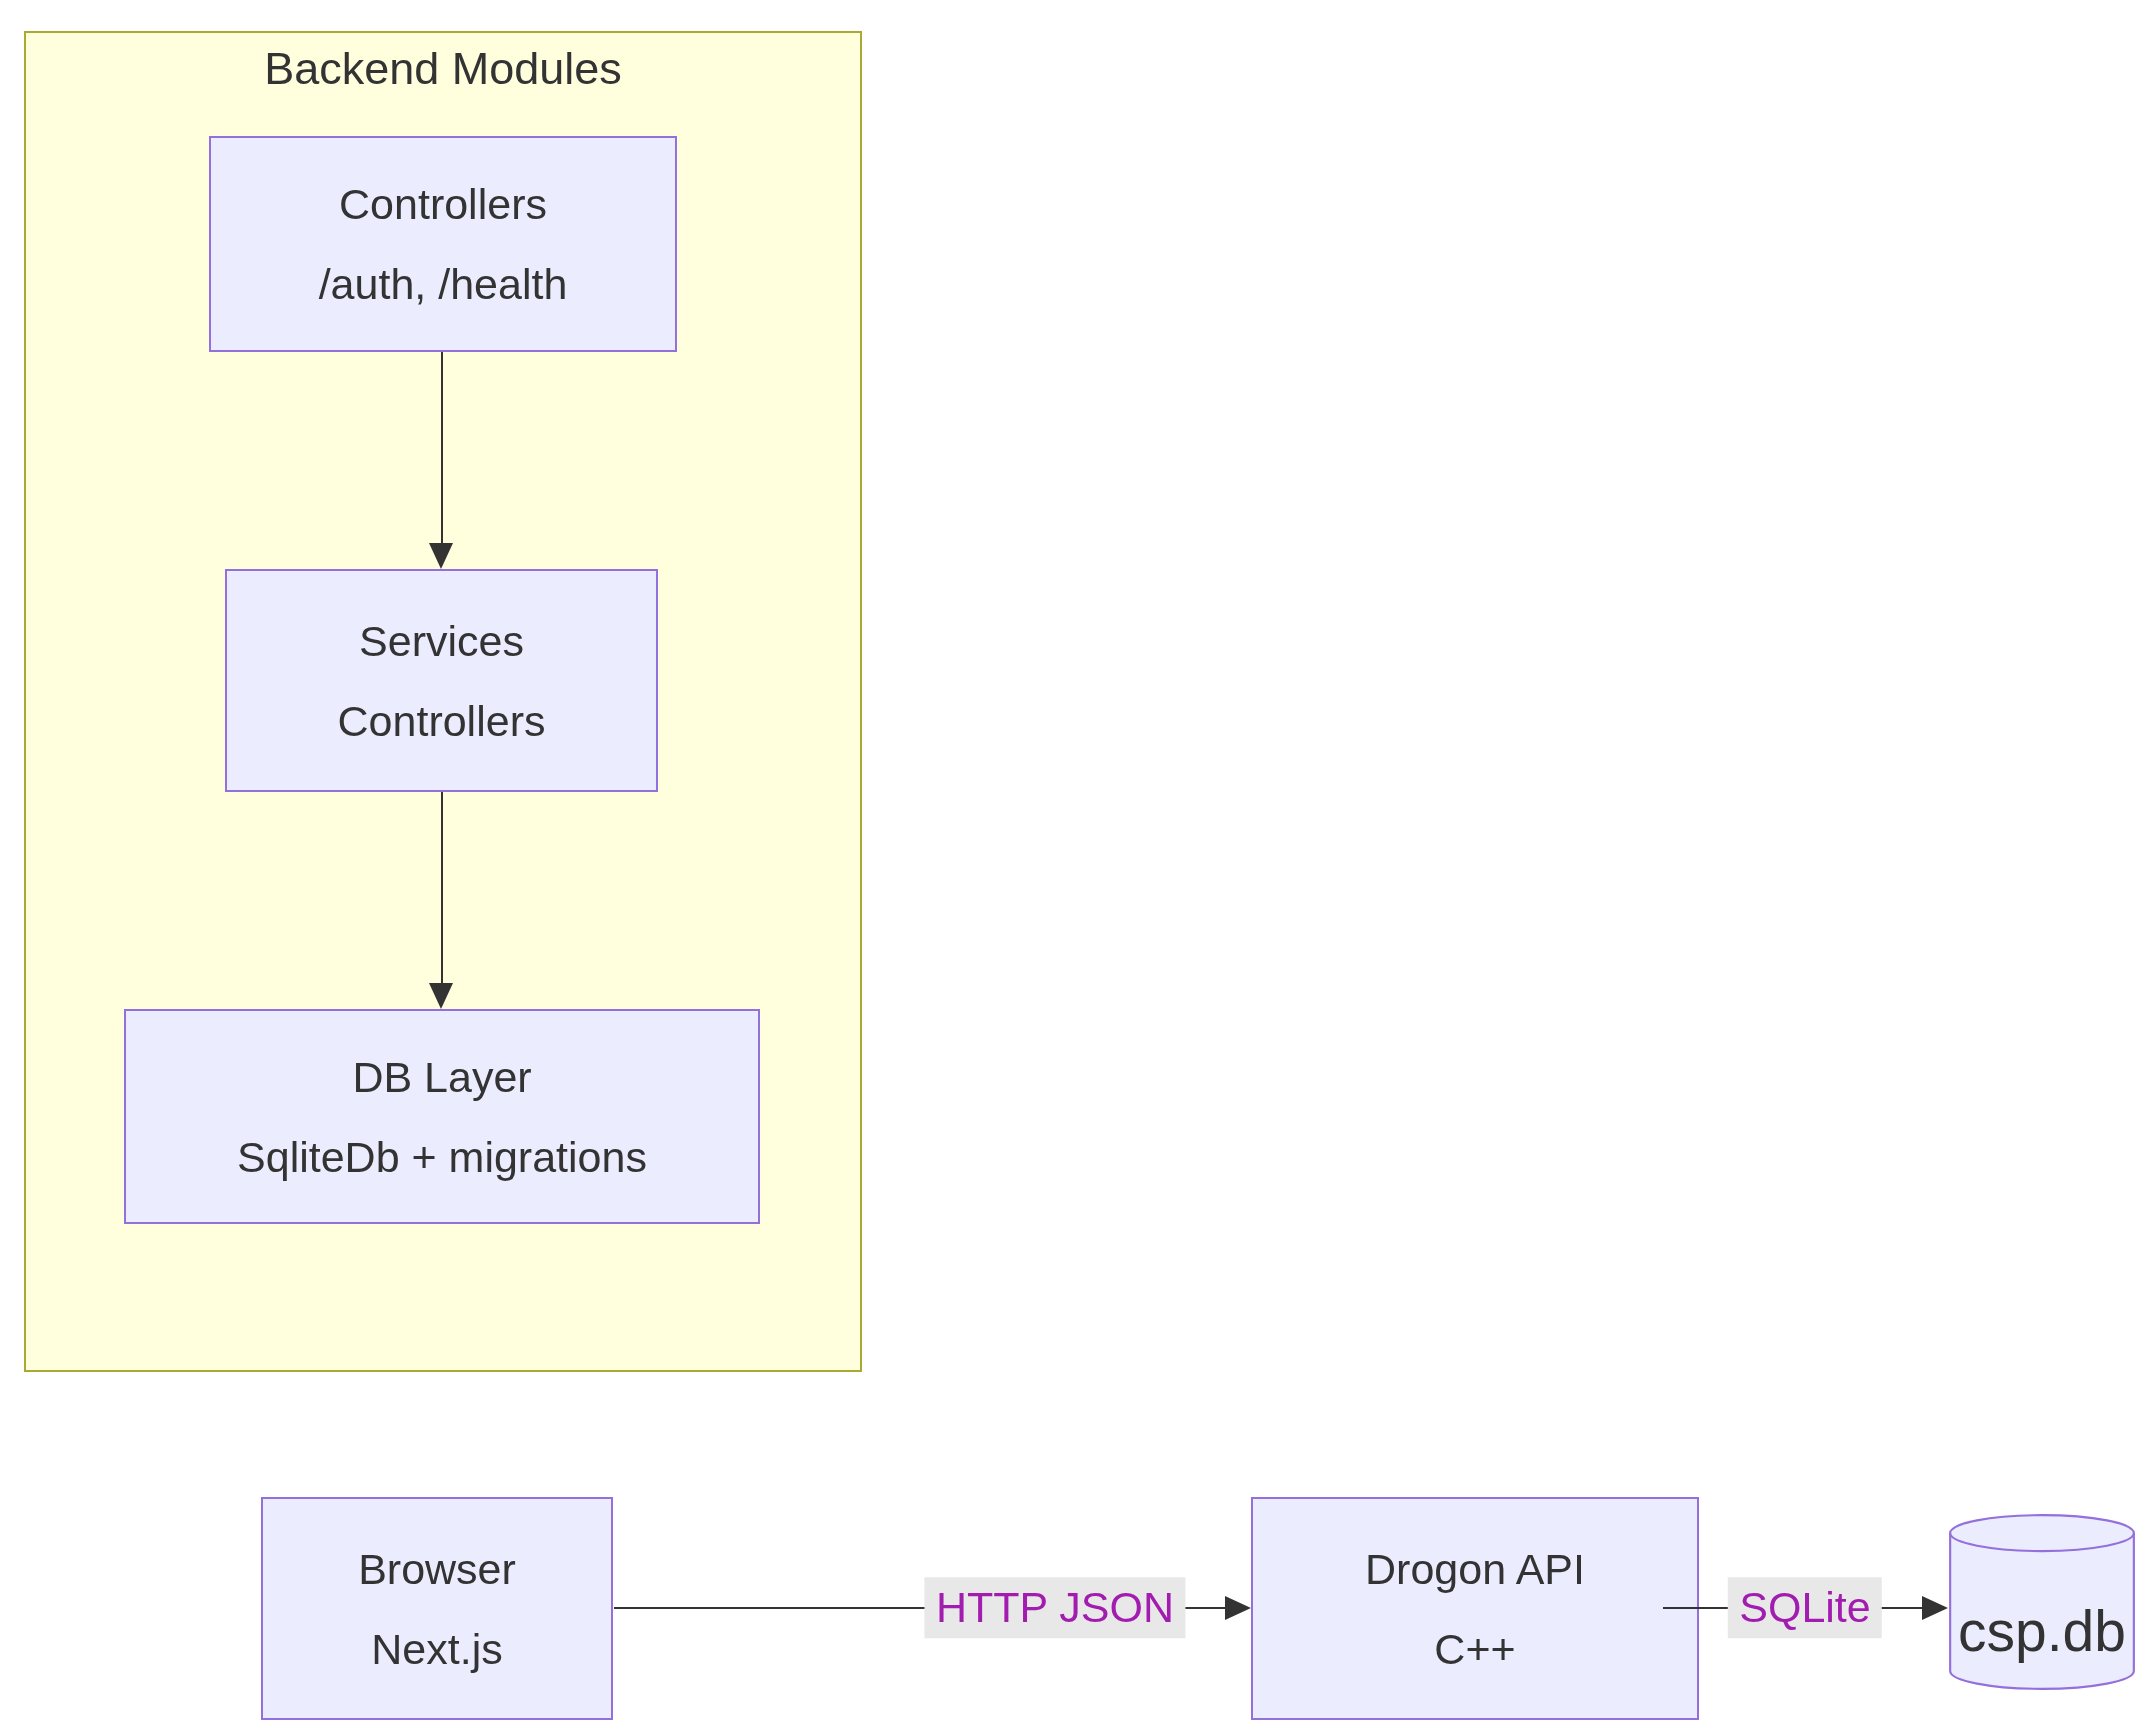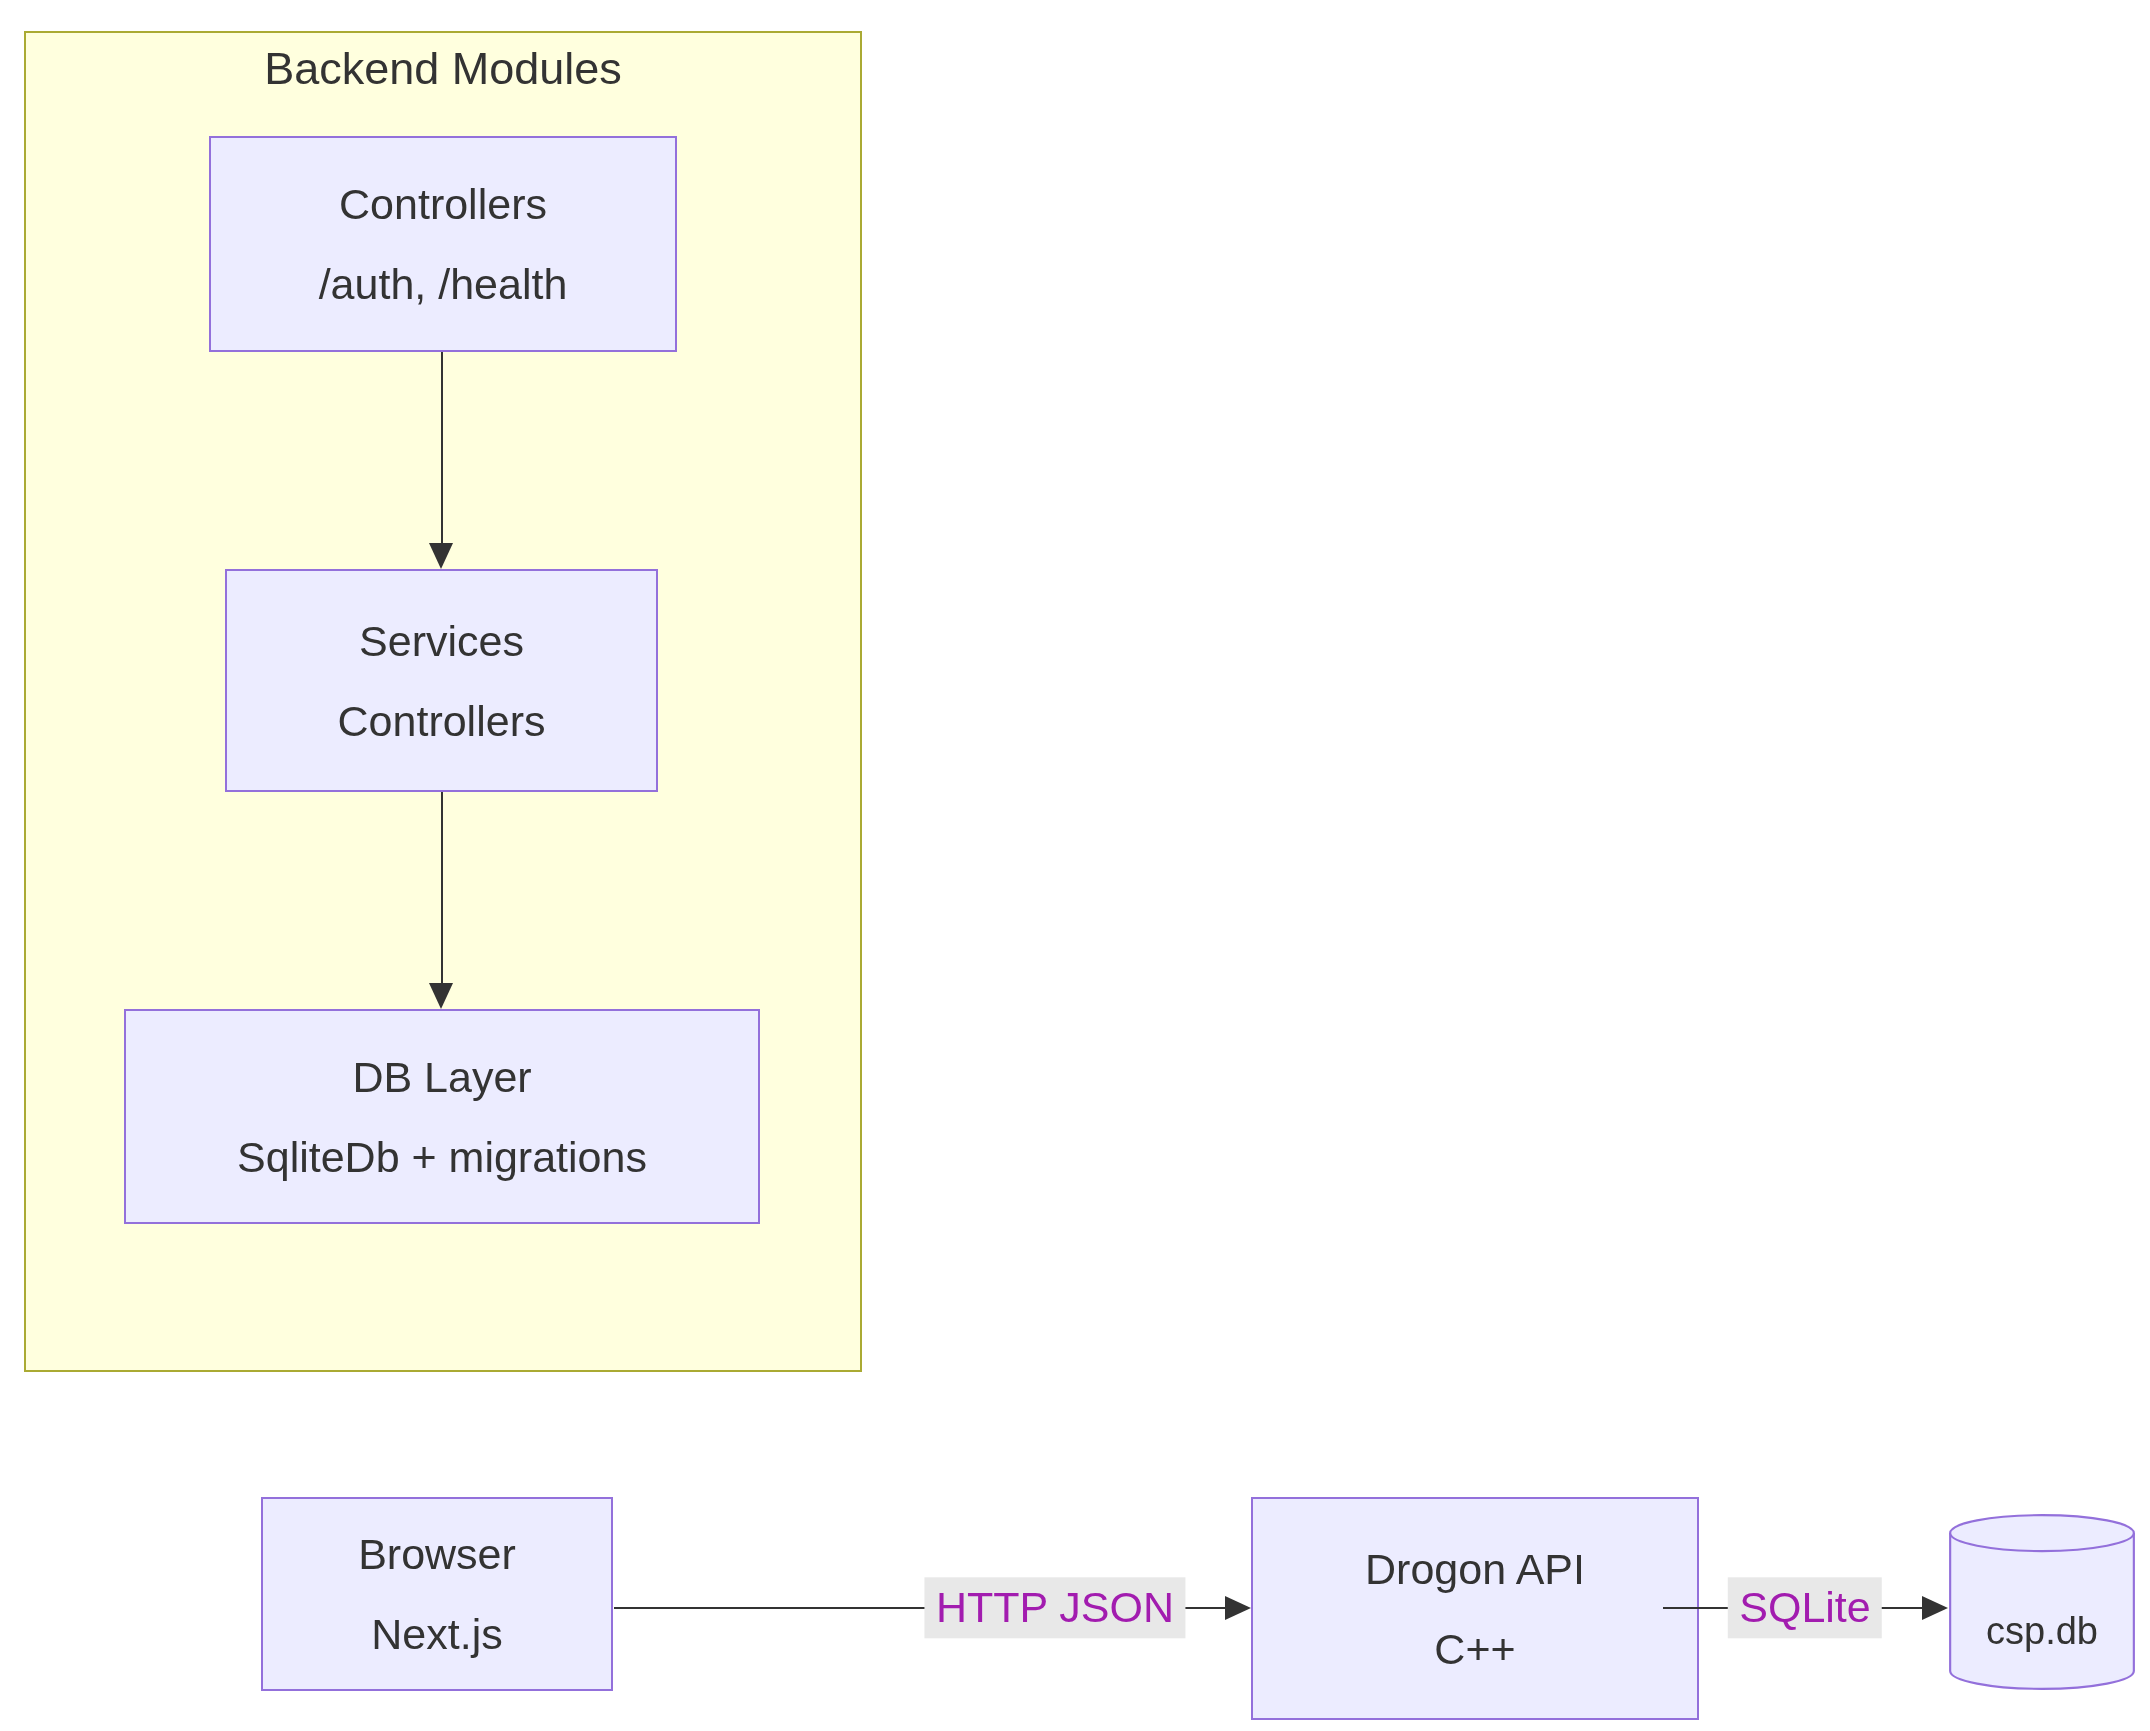--- a/index.html
+++ b/index.html
@@ -52,39 +52,39 @@
     justify-content: center;
     text-align: center;
     font-size: 43px;
     line-height: 72px;
     color: #333333;
     gap: 8px;
   }
   .node-controllers { left: 209px;  top: 136px;  width: 468px; height: 216px; }
   .node-services    { left: 225px;  top: 569px;  width: 433px; height: 223px; }
   .node-dblayer     { left: 124px;  top: 1009px; width: 636px; height: 215px; }
-  .node-browser     { left: 261px;  top: 1497px; width: 352px; height: 194px; }
+  .node-browser     { left: 261px;  top: 1497px; width: 352px; height: 223px; }
   .node-drogon      { left: 1251px; top: 1497px; width: 448px; height: 223px; }
 
   
   .cylinder {
     position: absolute;
     left: 1948px;
     top: 1513px;
     width: 188px;
     height: 178px;
   }
   .cylinder svg { display: block; }
   .cylinder-label {
     position: absolute;
     left: 0;
     right: 0;
     top: 95px;
     text-align: center;
-    font-size: 38px;
+    font-size: 57px;
     line-height: 46px;
     color: #333333;
   }
 
   
   .edge-line-v {
     position: absolute;
     width: 0;
     border-left: 2.9px solid #333333;
   }

